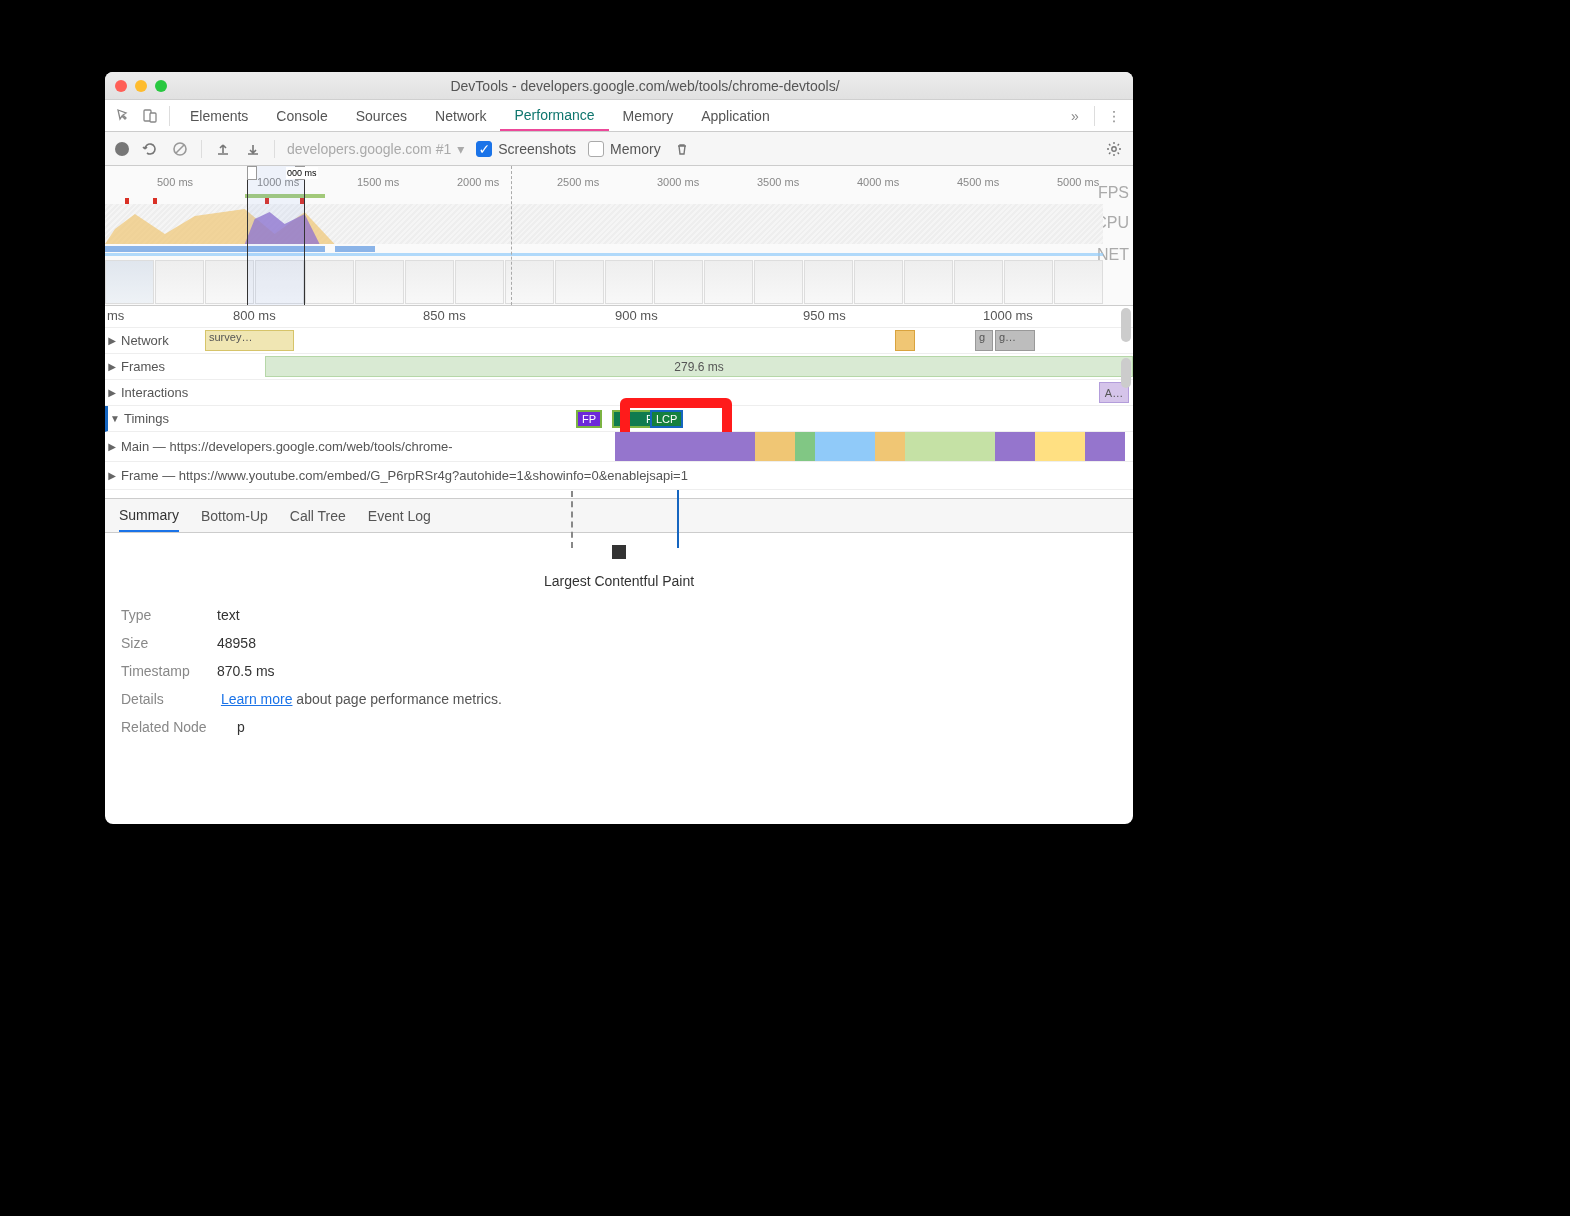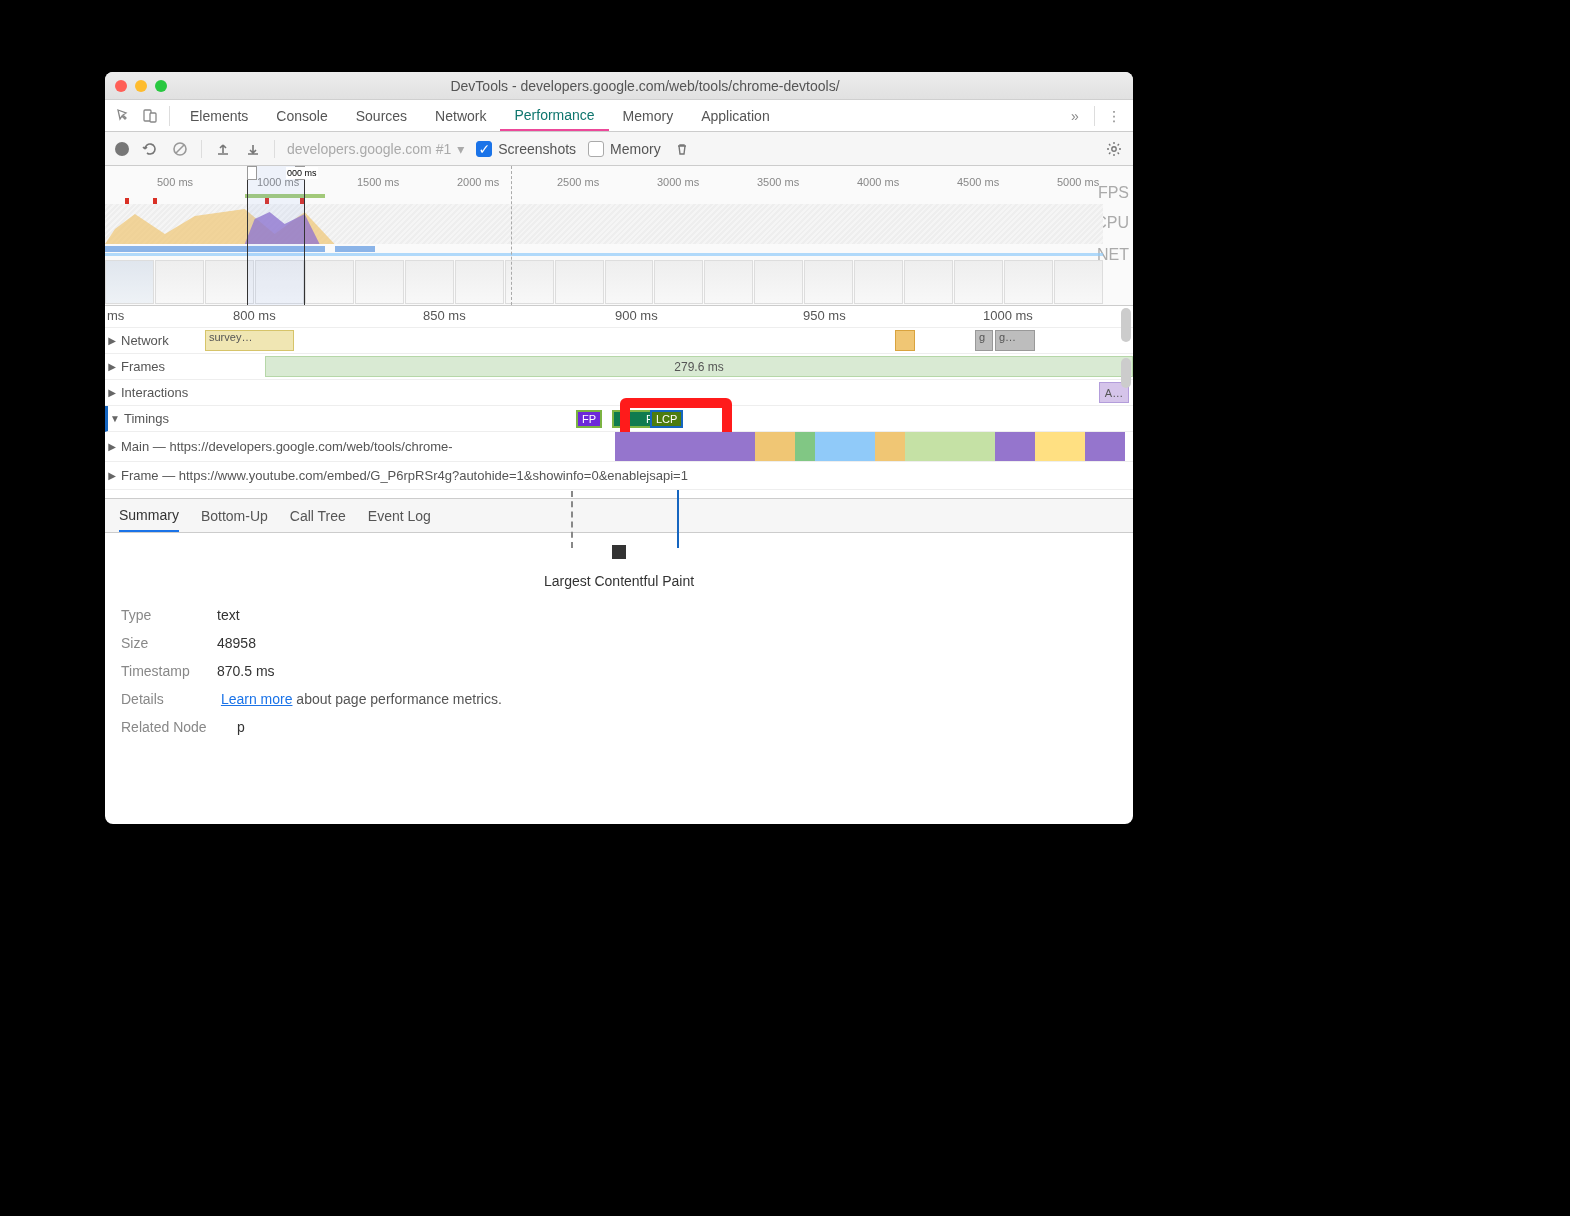--- a/index.html
+++ b/index.html
@@ -57,21 +57,21 @@
 .detail .rlabel{position:absolute;top:2px;}
 .row{height:26px;display:flex;align-items:center;border-bottom:1px solid #eee;font-size:13px;color:#555;position:relative;background:#fff;}
 .row .tri{width:14px;text-align:center;font-size:10px;color:#666;}
 .row .rowlabel{padding-left:2px;}
 .row.frames{background:#fff;}
 .frames-bar{position:absolute;left:160px;right:0;top:2px;bottom:2px;background:#d9ead3;border:1px solid #b6d7a8;display:flex;align-items:center;justify-content:center;font-size:12px;color:#555;}
 .tasklet{position:absolute;top:2px;bottom:2px;background:#f0c674;border:1px solid #d9a33e;font-size:11px;padding:0 3px;overflow:hidden;white-space:nowrap;}
 .timing-badge{position:absolute;top:4px;height:18px;padding:0 4px;font-size:11px;color:#fff;display:flex;align-items:center;border:2px solid #7cb342;}
 .timing-badge.fp{background:#6d28d9;left:468px;} 
 .timing-badge.fcp{background:#0f7b4f;left:504px;padding-left:32px;} 
-.timing-badge.lcp{background:#4d7c0f;left:542px;border-color:#1565c0;} 
+.timing-badge.lcp{background:#15803d;left:542px;border-color:#1565c0;} 
 .red-box{position:absolute;border:10px solid #ff1b1b;width:112px;height:60px;left:512px;top:-8px;border-radius:6px;pointer-events:none;}
 .vline{position:absolute;top:0;bottom:0;border-left:2px solid #1565c0;left:572px;}
 .vdash{position:absolute;top:0;bottom:0;border-left:2px dashed #888;left:466px;}
 .main-bar{position:absolute;left:0;right:0;top:0;bottom:0;display:flex;}
 .main-seg{height:100%;}
 .anim{position:absolute;right:4px;top:2px;bottom:2px;width:30px;background:#d5c4ea;border:1px solid #b39ddb;font-size:11px;display:flex;align-items:center;justify-content:center;}
 
 .scrollbar{position:absolute;right:2px;width:10px;background:#ccc;border-radius:5px;}
 
 

